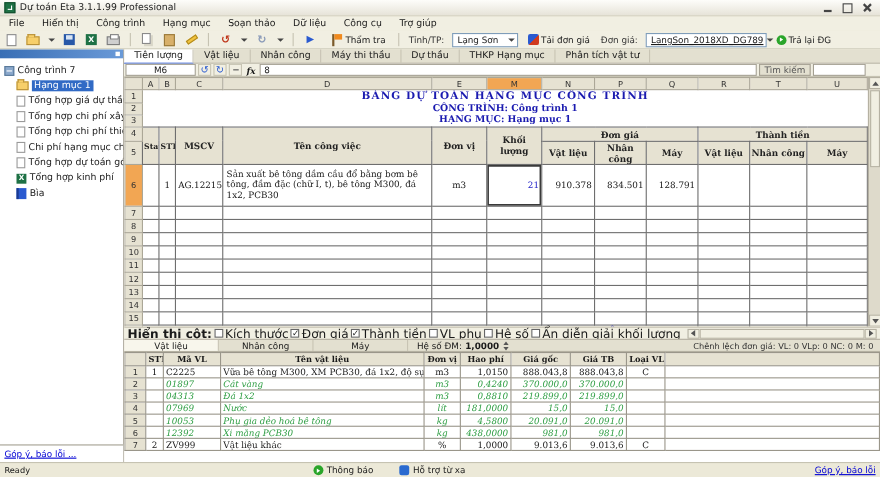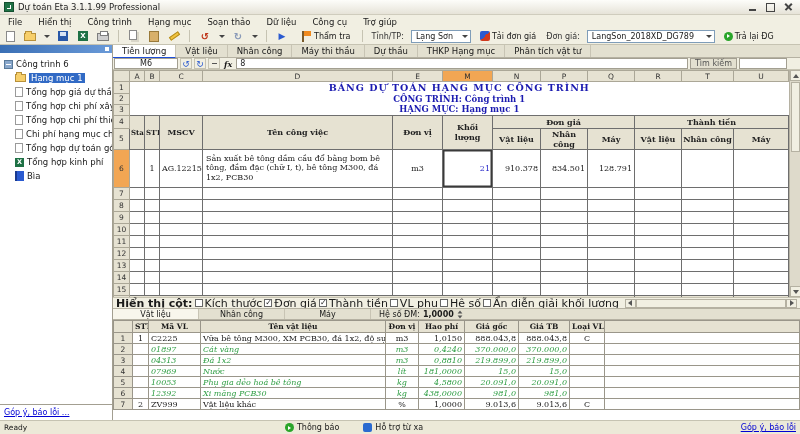--- a/index.html
+++ b/index.html
@@ -222,38 +222,38 @@
   <span class="tb-label">Tỉnh/TP:</span>
   <span class="dd" style="width:60px;">
     <span class="dd-val">Lạng Sơn</span>
     <span class="darr" style="margin-left:auto;"></span>
   </span>
   <span class="tb-btn">
     <span class="i i-sync"></span>
     <span>Tải đơn giá</span>
   </span>
   <span class="tb-label">Đơn giá:</span>
-  <span class="dd" style="width:128px;">
+  <span class="dd" style="width:110px;text-decoration:underline;">
     <span class="dd-val">LangSon_2018XD_DG789</span>
     <span class="darr" style="margin-left:auto;"></span>
   </span>
   <span class="tb-btn">
     <span class="i i-greenc"></span>
     <span>Trả lại ĐG</span>
   </span>
 </div>
 
 <div class="content">
 
   <div class="sidebar">
     <div class="sb-head"></div>
     <div class="tree">
       <div class="tree-row">
         <span class="t-root"></span>
-        <span class="lbl">Công trình 6</span>
+        <span class="lbl">Công trình 7</span>
       </div>
       <div class="tree-children">
         <div class="tree-row selected">
           <span class="t-folder"></span>
           <span class="lbl">Hạng mục 1</span>
         </div>
         <div class="tree-row">
           <span class="t-page"></span>
           <span class="lbl">Tổng hợp giá dự thầu</span>
         </div>
@@ -591,20 +591,21 @@
       <span class="stab">Nhân công</span>
       <span class="stab">Máy</span>
       <span class="hs">
         <span>Hệ số ĐM:</span>
         <span class="hs-val">1,0000</span>
         <span class="spin">
             <span class="tri-up"></span>
             <span class="tri-dn"></span>
           </span>
       </span>
+      <span class="diff">Chênh lệch đơn giá: VL: 0   VLp: 0   NC: 0   M: 0</span>
     </div>
 
     <div class="matwrap">
       <table class="mat">
         <colgroup>
           <col style="width:19px">
             <col style="width:16px">
             <col style="width:52px">
             <col style="width:185px">
             <col style="width:33px">

